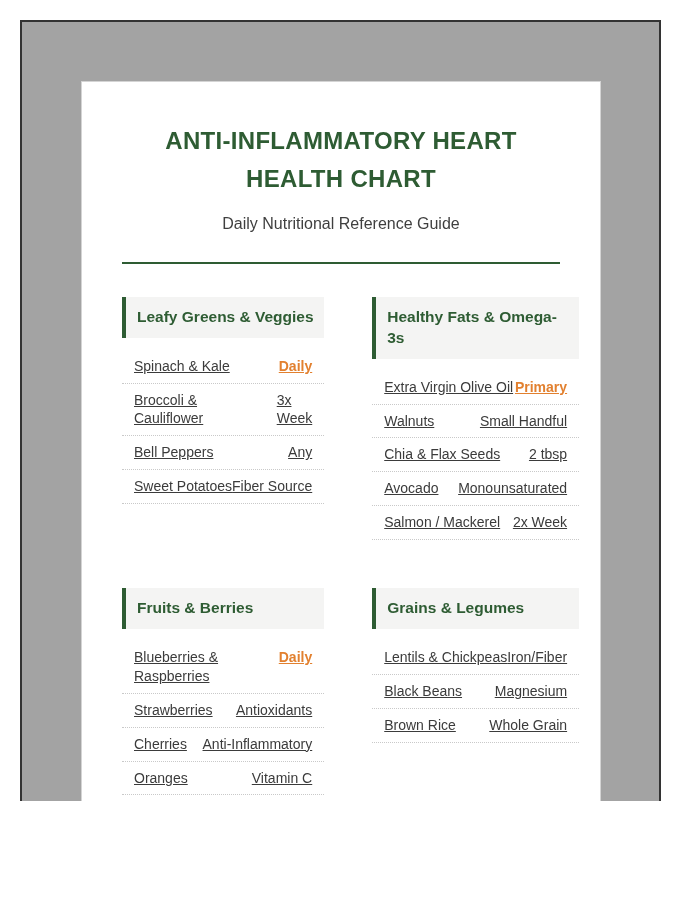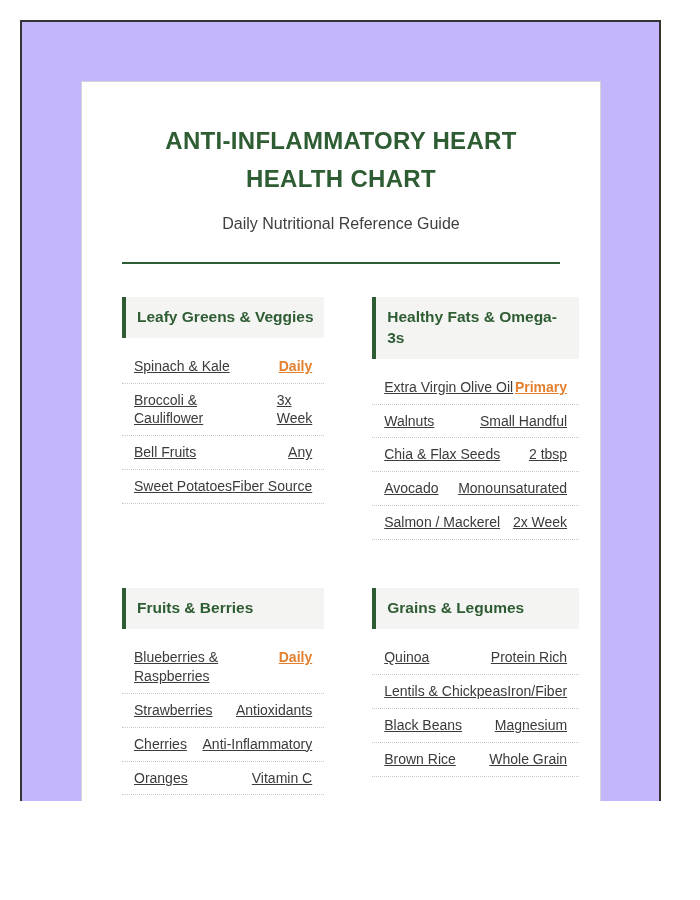--- a/index.html
+++ b/index.html
@@ -4,21 +4,21 @@
 <style>
   html,body{margin:0;padding:0;}
   body{
     width:700px;height:900px;background:#ffffff;position:relative;
     font-family:"Liberation Sans", sans-serif;
     -webkit-font-smoothing:antialiased;
   }
   .frame{
     position:absolute;left:20px;top:20px;width:641px;height:781px;
     box-sizing:border-box;border:2px solid #333333;border-bottom:none;
-    background:#c4b5fd;
+    background:#a3a3a3;
   }
   .card{
     position:absolute;left:59px;top:59px;width:520px;height:720px;
     box-sizing:border-box;border:1px solid #d4d4d4;border-bottom:none;
     background:#ffffff;padding:40px 40px 0 40px;overflow:hidden;
   }
   .title{
     margin:0;font-size:24px;font-weight:700;line-height:1.6;
     letter-spacing:.3px;text-align:center;color:#2e5c33;
   }
@@ -67,21 +67,21 @@
     <span class="label">Spinach &amp; Kale</span>
     <span class="value hl">Daily</span>
   </div>
 
   <div class="row wrap">
     <span class="label">Broccoli &amp; Cauliflower</span>
     <span class="value">3x Week</span>
   </div>
 
   <div class="row">
-    <span class="label">Bell Fruits</span>
+    <span class="label">Bell Peppers</span>
     <span class="value">Any</span>
   </div>
 
 
   <div class="row">
     <span class="label">Sweet Potatoes</span>
     <span class="value">Fiber Source</span>
   </div>
 </div>
   </section>
@@ -144,24 +144,20 @@
   </div>
 </div>
   </section>
 
   <section class="section">
     <div class="sec-header">
       <span class="sec-title">Grains &amp; Legumes</span>
     </div>
     <div class="rows">
 
-  <div class="row">
-    <span class="label">Quinoa</span>
-    <span class="value">Protein Rich</span>
-  </div>
 
   <div class="row">
     <span class="label">Lentils &amp; Chickpeas</span>
     <span class="value">Iron/Fiber</span>
   </div>
 
   <div class="row">
     <span class="label">Black Beans</span>
     <span class="value">Magnesium</span>
   </div>

